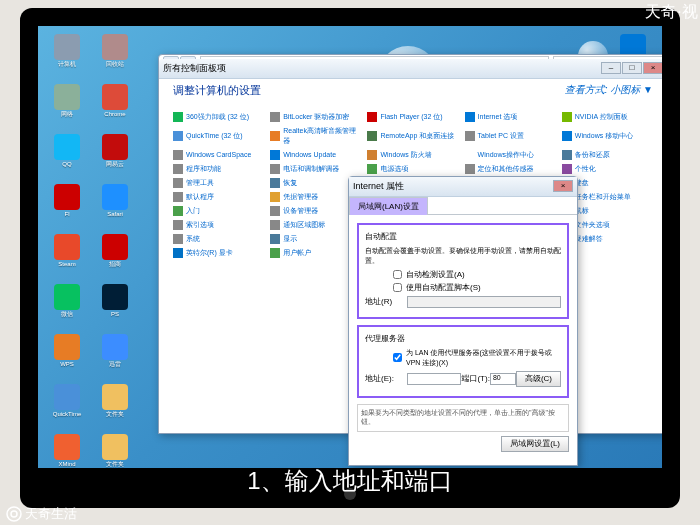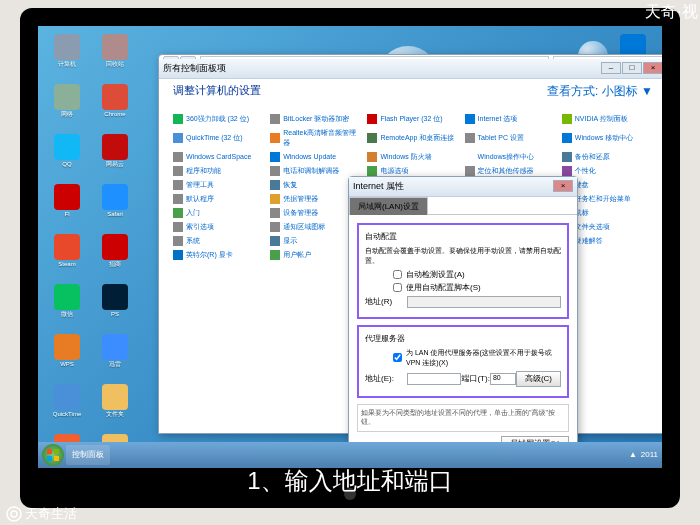--- a/index.html
+++ b/index.html
@@ -26,28 +26,28 @@
 .titlebar .ctrlbtn { width:20px; height:12px; background:#e0e8f0; border:1px solid #a0b0c0; font-size:8px; text-align:center; line-height:10px; }
 .titlebar .ctrlbtn.close { background:#d88; }
 .cpwin { top:28px; left:120px; width:510px; height:380px; }
 .cpwin .addr { height:18px; display:flex; align-items:center; padding:0 4px; gap:4px; font-size:8px; border-bottom:1px solid #d0d8e0; }
 .cpwin .addr .nav { display:flex; gap:1px; }
 .cpwin .addr .navb { width:16px; height:14px; background:#e8eff8; border:1px solid #b0c0d0; border-radius:2px; }
 .cpwin .addr .crumb { flex:1; height:14px; border:1px solid #c0c8d0; padding:0 4px; display:flex; align-items:center; background:#fff; }
 .cpwin .addr .search { width:110px; height:14px; border:1px solid #c0c8d0; padding:0 4px; display:flex; align-items:center; color:#999; background:#fff; }
 .cpwin .body { padding:10px 14px; height:calc(100% - 38px); overflow:hidden; }
 .cpwin .heading { font-size:11px; color:#003399; margin-bottom:14px; display:flex; align-items:flex-start; }
-.cpwin .heading .view { margin-left:auto; font-size:12px; color:#0066cc; }
+.cpwin .heading .view { margin-left:auto; font-size:10px; color:#0066cc;font-style:italic; }
 .cp-grid { display:grid; grid-template-columns:repeat(5,1fr); gap:4px 6px; font-size:7px; }
 .cp-item { display:flex; align-items:center; gap:3px; color:#0066cc; }
 .cp-item .cpi { width:10px; height:10px; flex-shrink:0; }
 .dialog { top:150px; left:310px; width:230px; height:290px; }
 .dialog .tabs { display:flex; border-bottom:1px solid #c0c8d0; font-size:8px; }
 .dialog .tab { padding:3px 8px; border:1px solid #c0c8d0; border-bottom:none; background:#f0f0f0; margin-bottom:-1px; }
-.dialog .tab.active { background:#737373;text-align:center; }
+.dialog .tab.active { background:#c4b5fd;text-align:center; }
 .dialog .dbody { padding:8px; font-size:8px; }
 .fieldset { border:2px solid #8b5cf6; padding:6px; margin-bottom:6px; }
 .fieldset .legend { font-size:8px; margin-bottom:4px; }
 .chk { display:flex; align-items:center; gap:4px; margin:2px 0;padding-left:28px; }
 .chk input { width:9px; height:9px; }
 .row { display:flex; align-items:center; margin:3px 0; }
 .row .lbl { width:42px; }
 .row .inp { flex:1; height:12px; border:1px solid #a0a8b0; padding:0 2px; background:#fff; font-size:7px; }
 .row.dis .inp { background:#f0f0f0; }
 .btn { height:16px; padding:0 8px; border:1px solid #a0a8b0; background:linear-gradient(#fff,#e0e0e0); font-size:8px; display:inline-flex; align-items:center; }
@@ -434,35 +434,20 @@
             <div class="inp" style="flex:0 0 26px">80</div>
             <div class="btn">高级(C)</div>
           </div>
         </div>
         <div class="small-txt">如果要为不同类型的地址设置不同的代理，单击上面的"高级"按钮。</div>
         <div style="text-align:right"><div class="btn">局域网设置(L)</div></div>
       </div>
 
     </div>
 
-    <div class="taskbar">
-      <div class="start-orb">
-        <svg viewBox="0 0 14 14">
-            <rect x="1" y="1" width="5" height="5" fill="#f25022"></rect>
-            <rect x="8" y="1" width="5" height="5" fill="#7fba00"></rect>
-            <rect x="1" y="8" width="5" height="5" fill="#00a4ef"></rect>
-            <rect x="8" y="8" width="5" height="5" fill="#ffb900"></rect>
-          </svg>
-      </div>
-      <div class="task-item">控制面板</div>
-      <div class="tray">
-        <span>▲</span>
-        <span>2011</span>
-      </div>
-    </div>
   </div>
 </div>
 
 <div class="watermark-tr">天奇·视</div>
 <div class="watermark-bl">
   <svg width="16" height="16" viewBox="0 0 16 16">
       <circle cx="8" cy="8" r="7" fill="none" stroke="#fff" stroke-width="1.5"></circle>
       <circle cx="8" cy="8" r="3" fill="none" stroke="#fff" stroke-width="1.5"></circle>
     </svg>
   <span>天奇生活</span>

